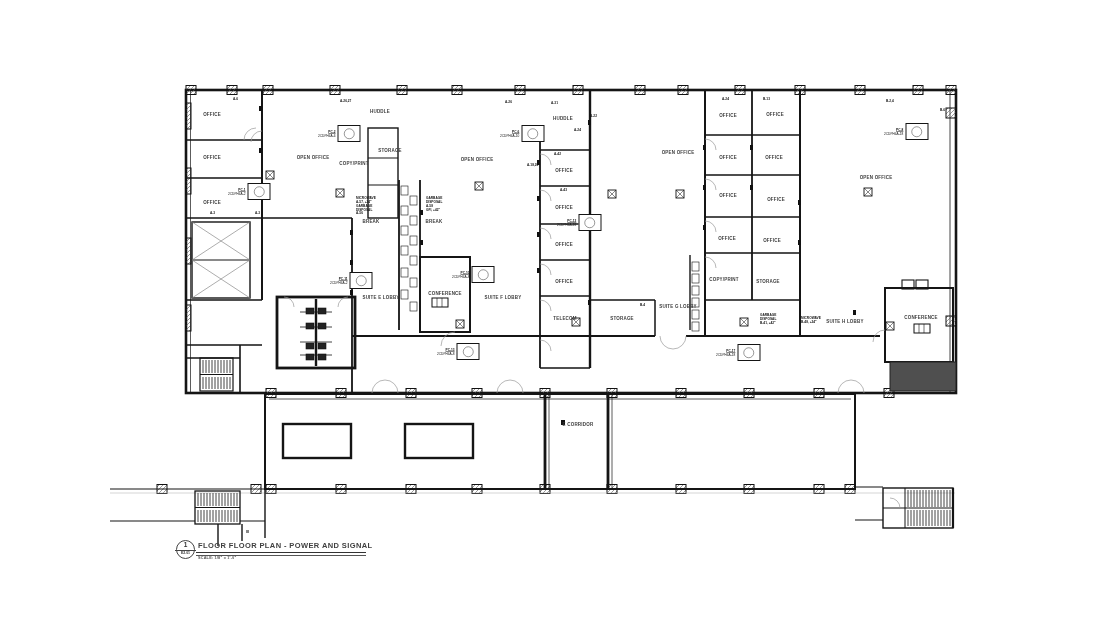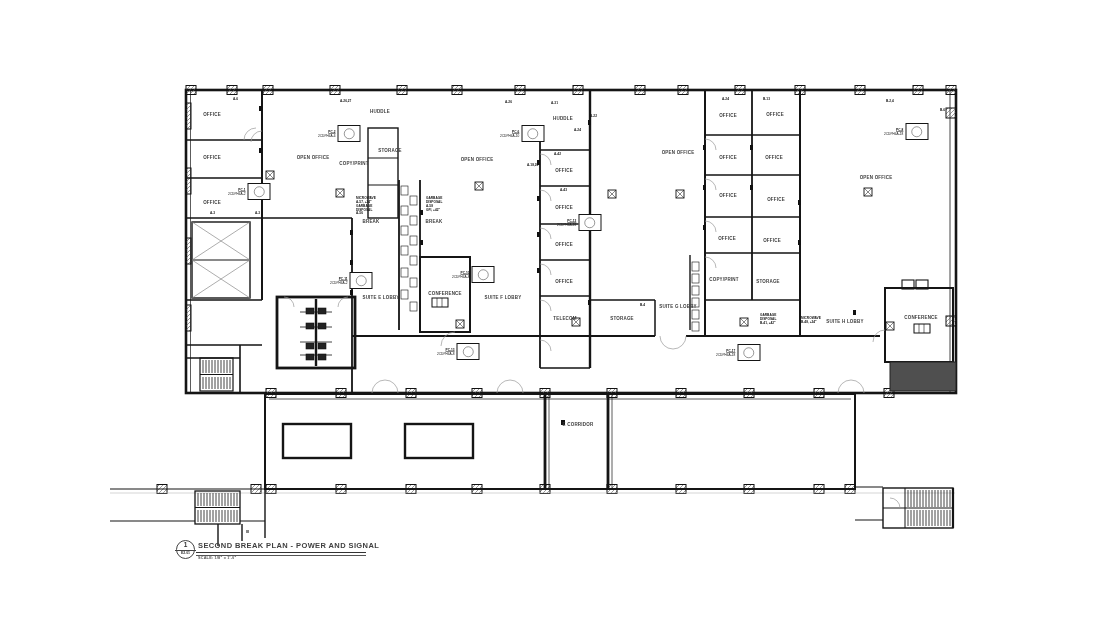--- a/index.html
+++ b/index.html
@@ -504,19 +504,19 @@
         <span class="note-circle"></span>
       </div>
     </div>
     </div>
 
 <div class="titleblock">
   <div class="tb-circle">
     <span class="tb-num">1</span>
     <span class="tb-ref">E2.01</span>
   </div>
-  <div class="tb-title">SECOND BREAK PLAN - POWER AND SIGNAL</div>
+  <div class="tb-title">FLOOR FLOOR PLAN - POWER AND SIGNAL</div>
   <div class="tb-rule"></div>
   <div class="tb-rule2"></div>
   <div class="tb-scale">SCALE: 1/8" = 1'-0"</div>
 </div>
 
 </div>
 
 </body></html>

